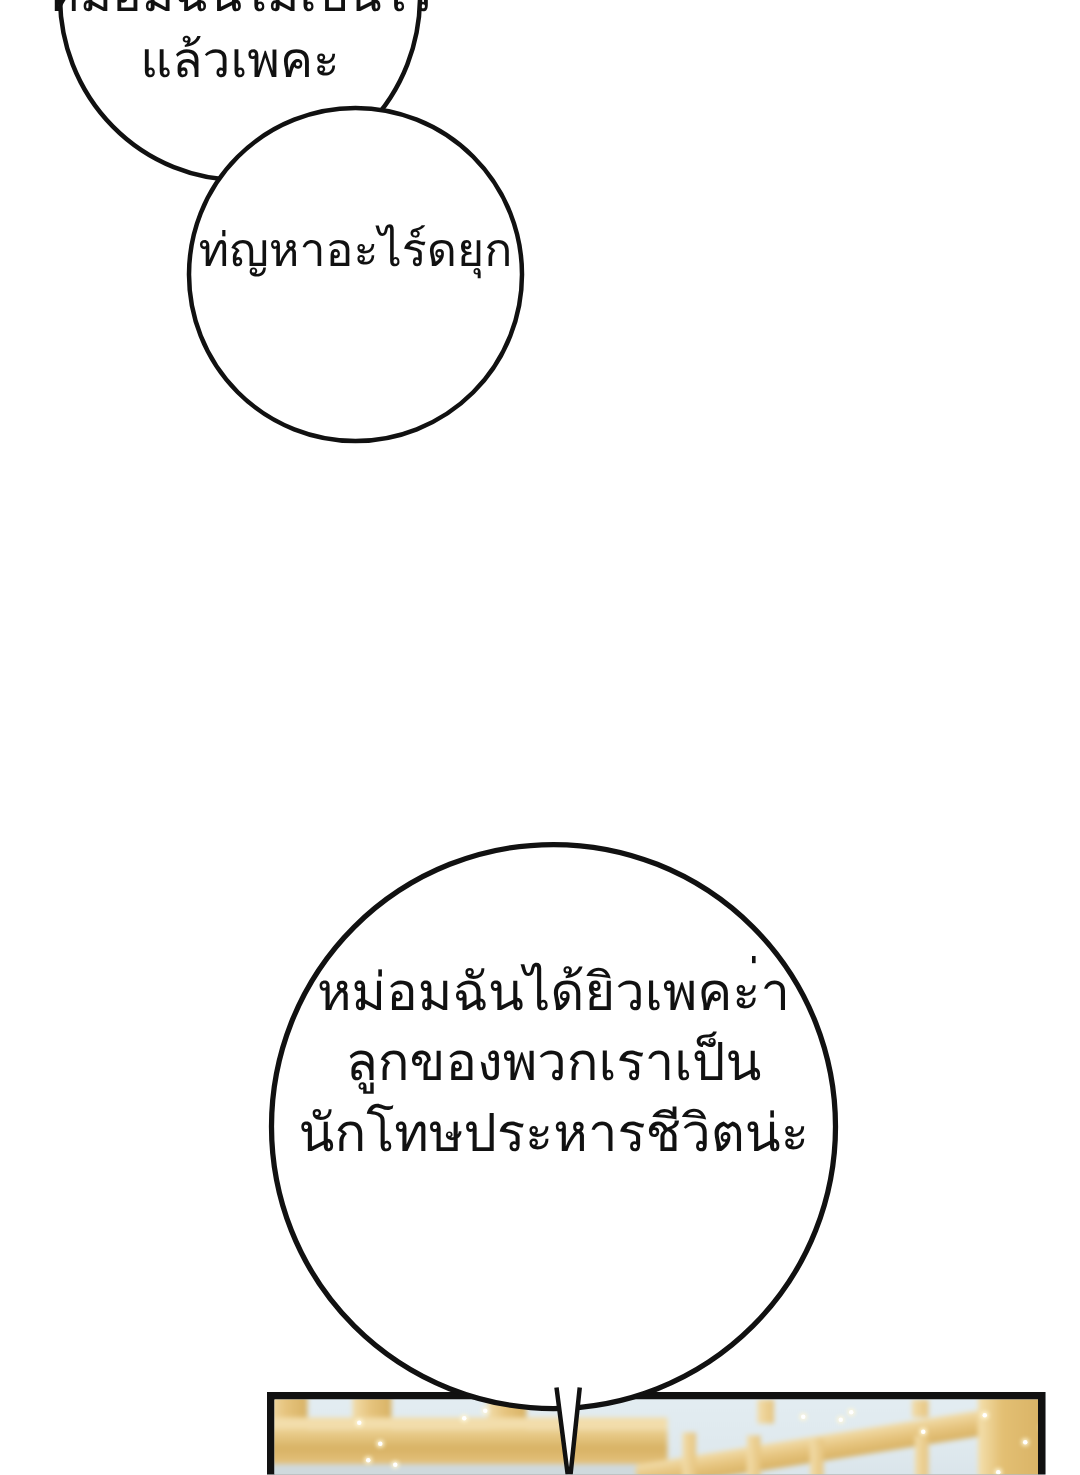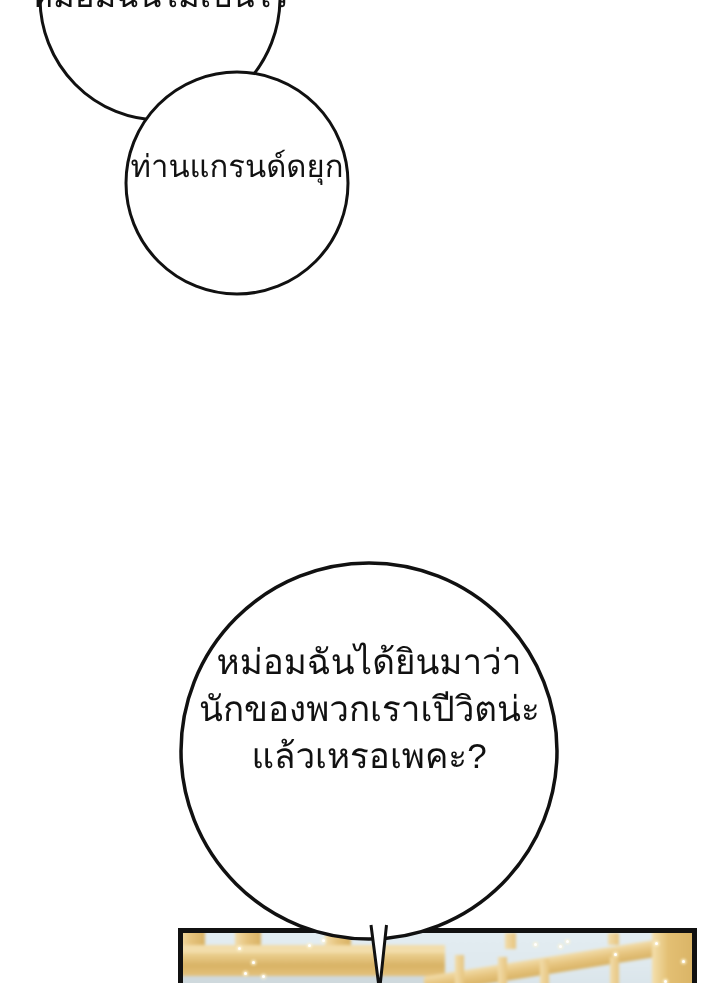--- a/index.html
+++ b/index.html
@@ -113,25 +113,26 @@
 
   <svg class="bubble-svg" width="720" height="983" viewBox="0 0 720 983">
     <ellipse cx="160" cy="-2" rx="120" ry="122" fill="#ffffff" stroke="#111111" stroke-width="3"></ellipse>
     <circle cx="237" cy="183" r="111" fill="#ffffff" stroke="#111111" stroke-width="3"></circle>
     <circle cx="369" cy="751" r="188" fill="#ffffff" stroke="#111111" stroke-width="3.5"></circle>
     <path d="M 371 925 L 379.5 991 L 386.5 925" fill="#ffffff" stroke="#111111" stroke-width="3" stroke-linejoin="round"></path>
   </svg>
 
   <div class="bubble-text bt1">
     <div>หม่อมฉันไม่เป็นไร</div>
+    <div>แล้วเพคะ</div>
   </div>
 
   <div class="bubble-text bt2">
-    <div>ท่านแกรนด์ดยุก</div>
+    <div>ท่ญหาอะไร์ดยุก</div>
   </div>
 
   <div class="bubble-text bt3">
-    <div>หม่อมฉันได้ยินมาว่า</div>
-    <div>นักของพวกเราเปีวิตน่ะ</div>
-    <div>แล้วเหรอเพคะ?</div>
+    <div>หม่อมฉันได้ยิวเพคะ่า</div>
+    <div>ลูกของพวกเราเป็น</div>
+    <div>นักโทษประหารชีวิตน่ะ</div>
   </div>
 
 </div>
 
 </body></html>

